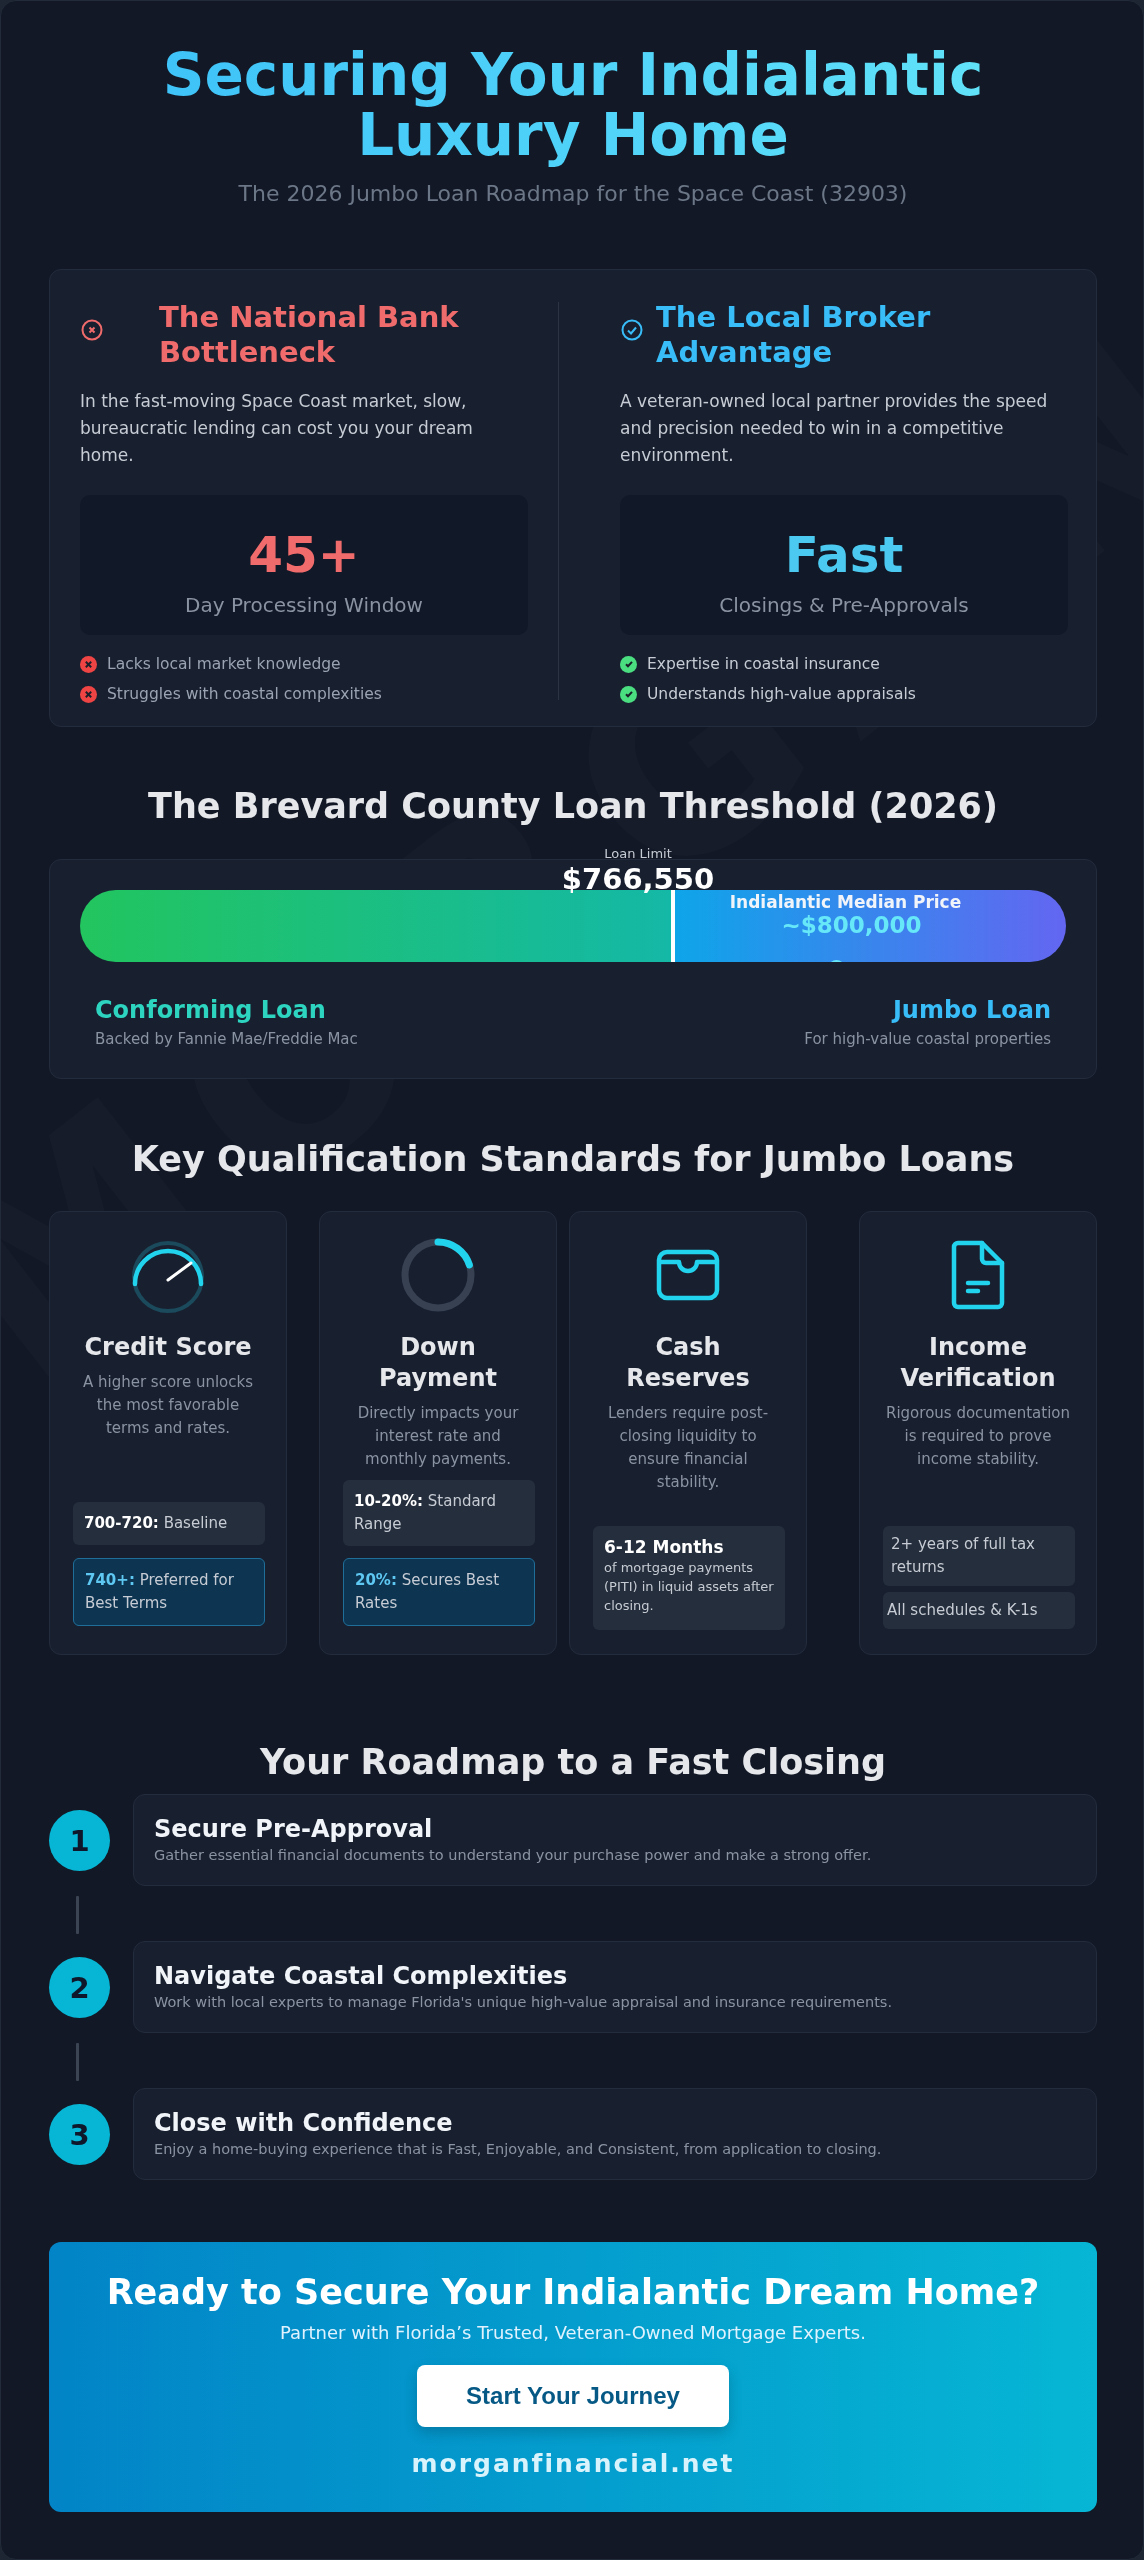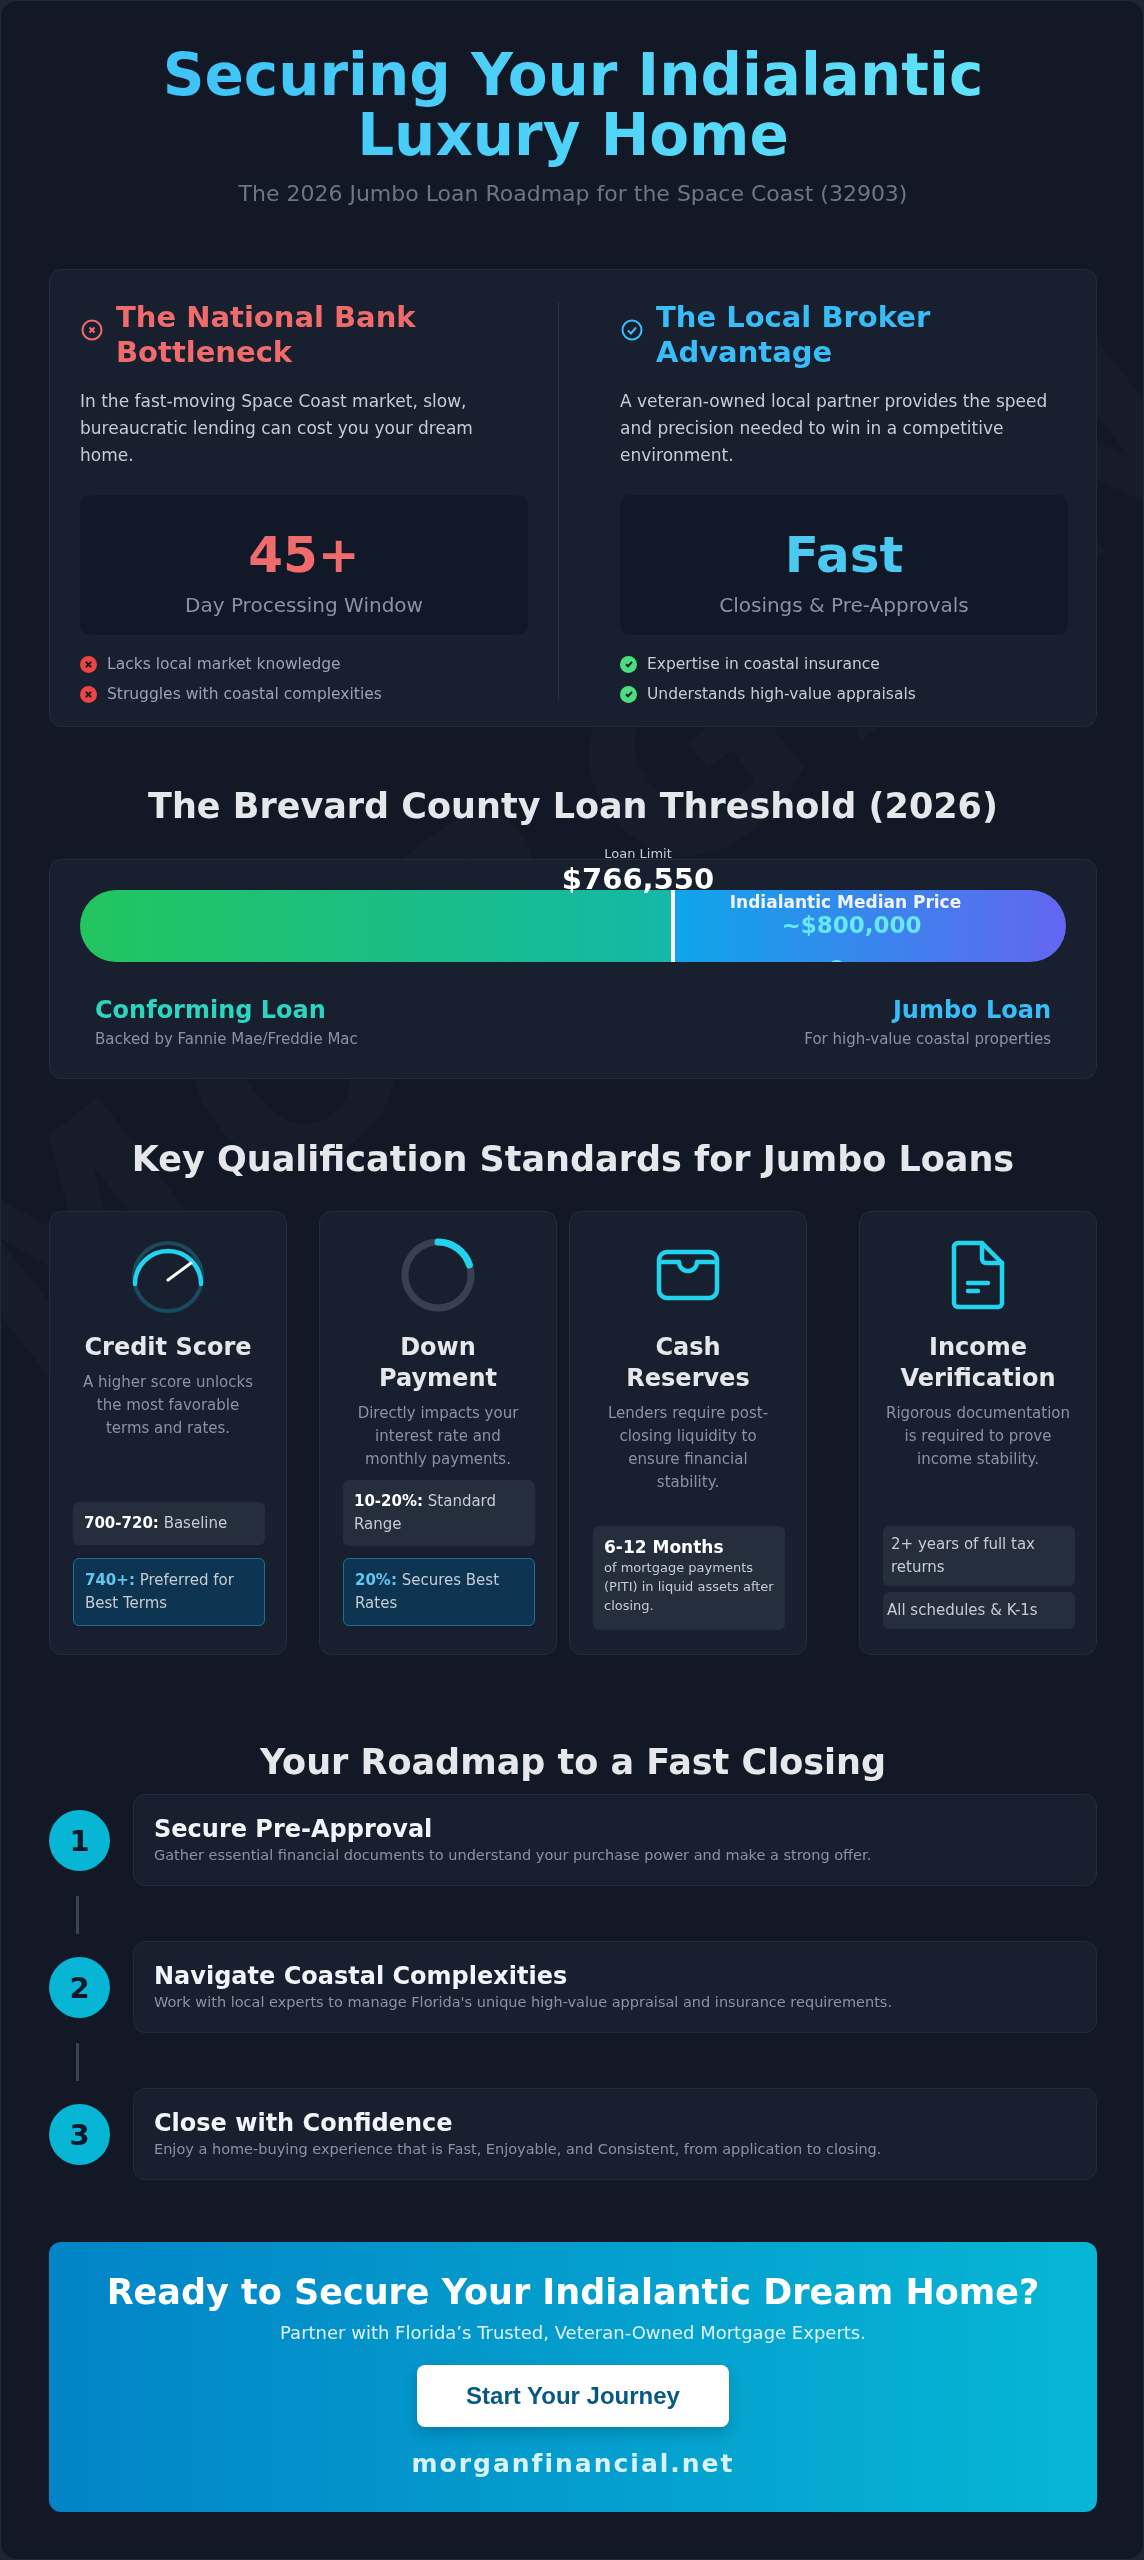--- a/index.html
+++ b/index.html
@@ -29,21 +29,21 @@
 
   
   .compare { position: absolute; left: 48px; top: 268px; width: 1048px; height: 458px; }
   .compare .divider { position: absolute; left: 508px; top: 32px; width: 1px; height: 398px; background: #2a3443; }
   .col { position: absolute; top: 30px; width: 448px; }
   .col.left { left: 30px; }
   .col.right { left: 570px; }
   .col-title { display: flex; align-items: flex-start; gap: 12px; }
   .col-title .ico { width: 24px; height: 24px; margin-top: 18px; flex: none; }
   .col-title h2 { font-size: 29px; line-height: 35px; font-weight: bold; }
-  .left h2 { color: #f06b6b; }
+  .left h2 { color: #f06b6b; margin-left: 43px; }
   .right h2 { color: #38bdf8; }
   .col p.desc { margin-top: 18px; font-size: 17px; line-height: 27px; color: #c7ccd4; }
   .statbox {
     margin-top: 26px; height: 140px; background: #111827; border-radius: 10px;
     text-align: center; padding-top: 22px;
   }
   .statbox .big { font-size: 50px; line-height: 76px; font-weight: bold; }
   .left .big { color: #f06b6b; }
   .right .big { color: #4cc9f0; }
   .statbox .cap { font-size: 20px; color: #8a93a2; margin-top: 0px; }

